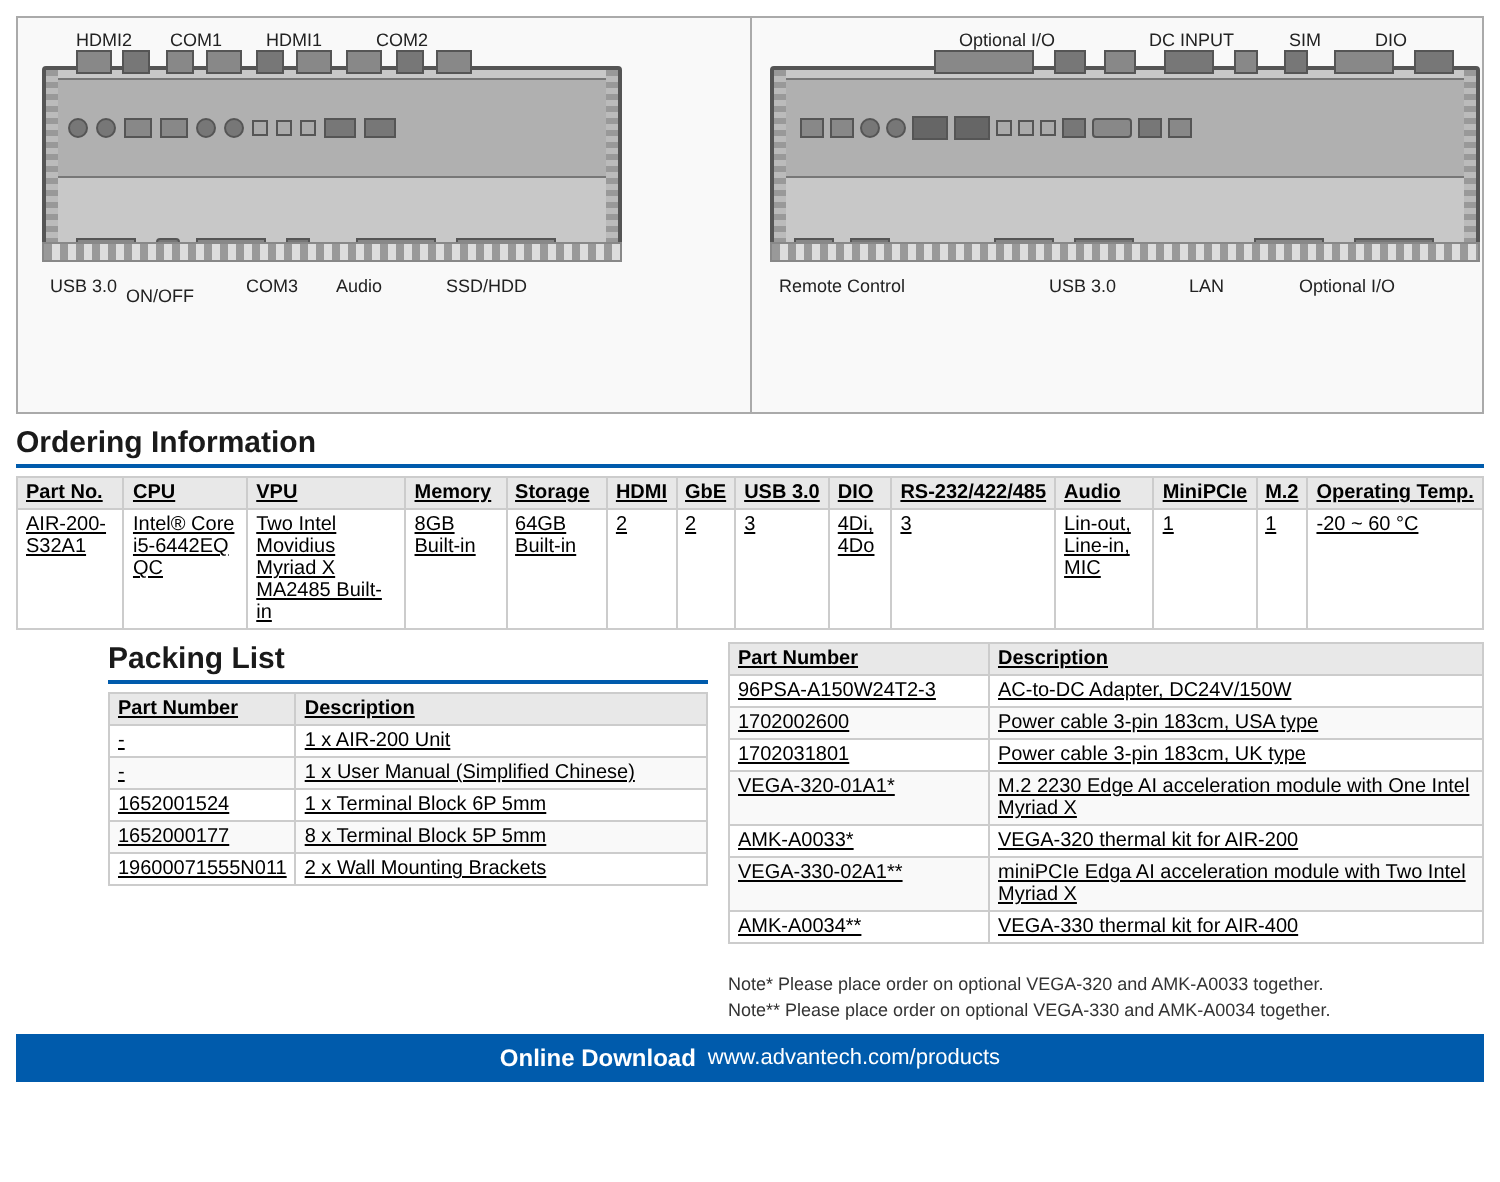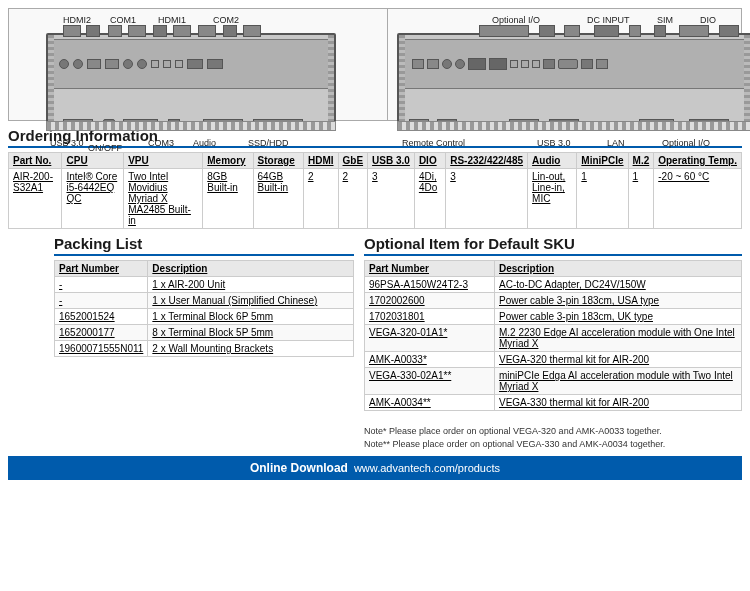--- a/index.html
+++ b/index.html
@@ -10,23 +10,22 @@
       width: 750px;
       min-height: 591px;
       overflow: hidden;
     }
 
     
     .diagram-area {
       display: flex;
       border: 1px solid #aaa;
       margin: 8px 8px 0 8px;
-      height: 113px;
+      height: 199px;
       background: #f9f9f9;
-      padding-left: 25px;
     }
     .diagram-left {
       flex: 1;
       border-right: 1px solid #aaa;
       position: relative;
       padding: 4px;
     }
     .diagram-right {
       flex: 1;
       position: relative;
@@ -320,21 +319,20 @@
           </tr>
           <tr>
             <td>19600071555N011</td>
             <td>2 x Wall Mounting Brackets</td>
           </tr>
         </tbody>
     </table>
   </div>
 
   <div class="optional-items">
-    <div class="section-title">Optional Item for Default SKU</div>
     <table>
       <thead>
         <tr>
           <th style="width:130px;">Part Number</th>
           <th>Description</th>
         </tr>
       </thead>
       <tbody id="optional-body">
       <tr>
             <td>96PSA-A150W24T2-3</td>
@@ -355,21 +353,21 @@
           <tr>
             <td>AMK-A0033*</td>
             <td>VEGA-320 thermal kit for AIR-200</td>
           </tr>
           <tr>
             <td>VEGA-330-02A1**</td>
             <td>miniPCIe Edga AI acceleration module with Two Intel Myriad X</td>
           </tr>
           <tr>
             <td>AMK-A0034**</td>
-            <td>VEGA-330 thermal kit for AIR-200</td>
+            <td>VEGA-330 thermal kit for AIR-400</td>
           </tr>
         </tbody>
     </table>
     <div class="notes">
       <div>Note* Please place order on optional VEGA-320 and AMK-A0033 together.</div>
       <div>Note** Please place order on optional VEGA-330 and AMK-A0034 together.</div>
     </div>
   </div>
 </div>
 

